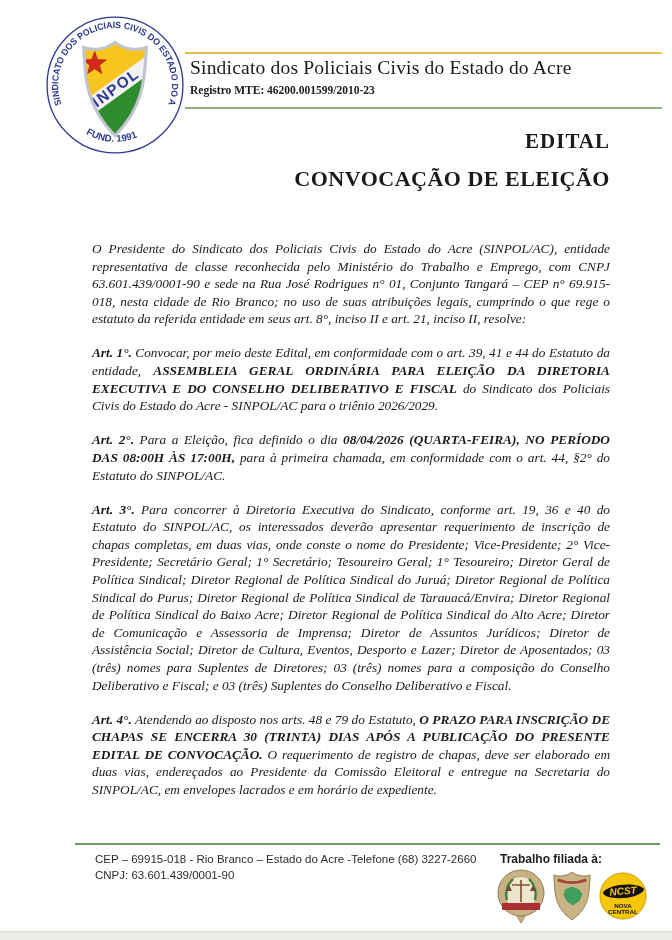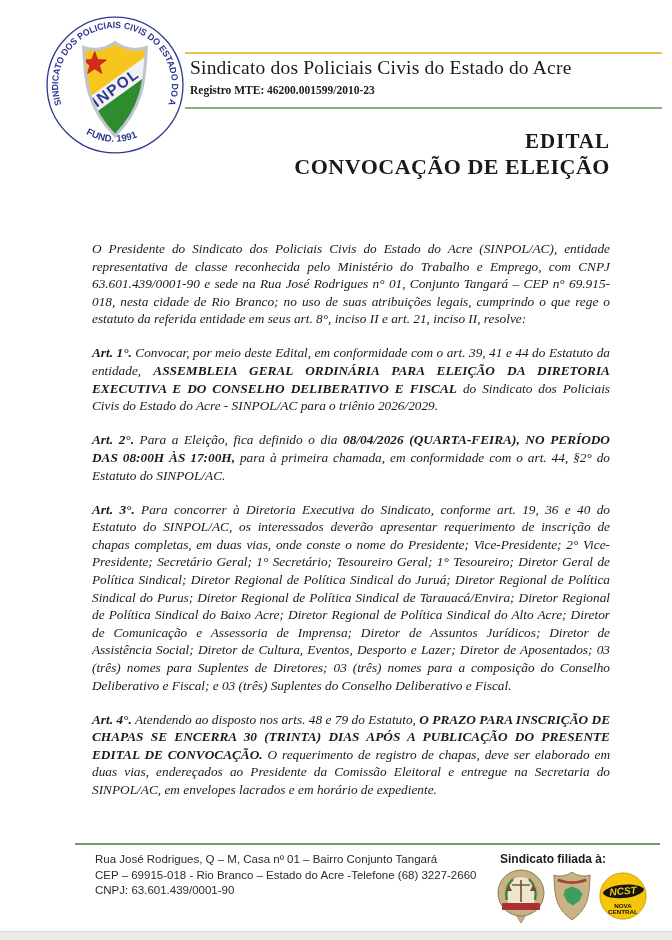--- a/index.html
+++ b/index.html
@@ -10,21 +10,21 @@
   .logo{position:absolute;left:44px;top:13px;width:142px;height:144px;}
   .rule{position:absolute;left:185px;right:10px;height:2px;}
   .rule-top{top:52px;background:#E5C34A;}
   .rule-bottom{top:107px;background:#8FAE7C;}
   .org-name{position:absolute;left:190px;top:57px;font-size:19.5px;letter-spacing:.2px;}
   .registry{position:absolute;left:190px;top:84px;font-size:11.5px;font-weight:bold;}
 
   
   .doc-titles{position:absolute;left:92px;top:129px;width:518px;text-align:right;font-weight:bold;}
   .t1{font-size:21px;letter-spacing:1px;}
-  .t2{font-size:22px;letter-spacing:.5px;}
+  .t2{font-size:22px;letter-spacing:.5px;margin-top:12px;}
 
   
   .body-text{position:absolute;left:92px;top:240px;width:518px;
              font-size:13.3px;line-height:17.6px;text-align:justify;}
   .body-text p{margin:0 0 16.5px 0;font-style:italic;}
   .body-text b{font-weight:bold;}
 
   
   .footer-rule{position:absolute;left:75px;right:12px;top:843px;height:2px;background:#6F9E5F;}
   .address{position:absolute;left:95px;top:852px;font-family:"Liberation Sans",sans-serif;
@@ -84,26 +84,25 @@
     <p><b>Art. 1°.</b><span> Convocar, por meio deste Edital, em conformidade com o art. 39, 41 e 44 do Estatuto da entidade, </span><b>ASSEMBLEIA GERAL ORDINÁRIA PARA ELEIÇÃO DA DIRETORIA EXECUTIVA E DO CONSELHO DELIBERATIVO E FISCAL</b><span> do Sindicato dos Policiais Civis do Estado do Acre - SINPOL/AC para o triênio 2026/2029.</span></p>
     <p><b>Art. 2°.</b><span> Para a Eleição, fica definido o dia </span><b>08/04/2026 (QUARTA-FEIRA), NO PERÍODO DAS 08:00H ÀS 17:00H,</b><span> para à primeira chamada, em conformidade com o art. 44, §2° do Estatuto do SINPOL/AC.</span></p>
     <p><b>Art. 3°.</b><span> Para concorrer à Diretoria Executiva do Sindicato, conforme art. 19, 36 e 40 do Estatuto do SINPOL/AC, os interessados deverão apresentar requerimento de inscrição de chapas completas, em duas vias, onde conste o nome do Presidente; Vice-Presidente; 2° Vice-Presidente; Secretário Geral; 1° Secretário; Tesoureiro Geral; 1° Tesoureiro; Diretor Geral de Política Sindical; Diretor Regional de Política Sindical do Juruá; Diretor Regional de Política Sindical do Purus; Diretor Regional de Política Sindical de Tarauacá/Envira; Diretor Regional de Política Sindical do Baixo Acre; Diretor Regional de Política Sindical do Alto Acre; Diretor de Comunicação e Assessoria de Imprensa; Diretor de Assuntos Jurídicos; Diretor de Assistência Social; Diretor de Cultura, Eventos, Desporto e Lazer; Diretor de Aposentados; 03 (três) nomes para Suplentes de Diretores; 03 (três) nomes para a composição do Conselho Deliberativo e Fiscal; e 03 (três) Suplentes do Conselho Deliberativo e Fiscal.</span></p>
     <p><b>Art. 4°.</b><span> Atendendo ao disposto nos arts. 48 e 79 do Estatuto, </span><b>O PRAZO PARA INSCRIÇÃO DE CHAPAS SE ENCERRA 30 (TRINTA) DIAS APÓS A PUBLICAÇÃO DO PRESENTE EDITAL DE CONVOCAÇÃO.</b><span> O requerimento de registro de chapas, deve ser elaborado em duas vias, endereçados ao Presidente da Comissão Eleitoral e entregue na Secretaria do SINPOL/AC, em envelopes lacrados e em horário de expediente.</span></p>
   </div>
 
   <div>
     <div class="footer-rule"></div>
 
     <div class="address">
-      <div>Rua José Rodrigues, Q – M, Casa nº 01 – Bairro Conjunto Tangará</div>
       <div>CEP – 69915-018 - Rio Branco – Estado do Acre -Telefone (68) 3227-2660</div>
       <div>CNPJ: 63.601.439/0001-90</div>
     </div>
 
-    <div class="affiliation">Sindicato filiada à:</div>
+    <div class="affiliation">Trabalho filiada à:</div>
 
     <div class="badges">
 
       <svg width="50" height="56" viewBox="0 0 50 56" aria-hidden="true">
         <polygon points="19,45 31,45 25,55" fill="#C8B285" stroke="#8F7A4E" stroke-width="0.8"></polygon>
         <circle cx="25" cy="25" r="23" fill="#C8B285" stroke="#8F7A4E" stroke-width="1"></circle>
         <circle cx="25" cy="25" r="16.5" fill="#EDE6CF" stroke="#B49C6A" stroke-width="0.8"></circle>
         <path d="M11 32 Q 8 20 17 11" fill="none" stroke="#3F7F3F" stroke-width="2.4"></path>
         <path d="M39 32 Q 42 20 33 11" fill="none" stroke="#3F7F3F" stroke-width="2.4"></path>
         <line x1="25" y1="12" x2="25" y2="34" stroke="#7A4A2A" stroke-width="1.6"></line>

